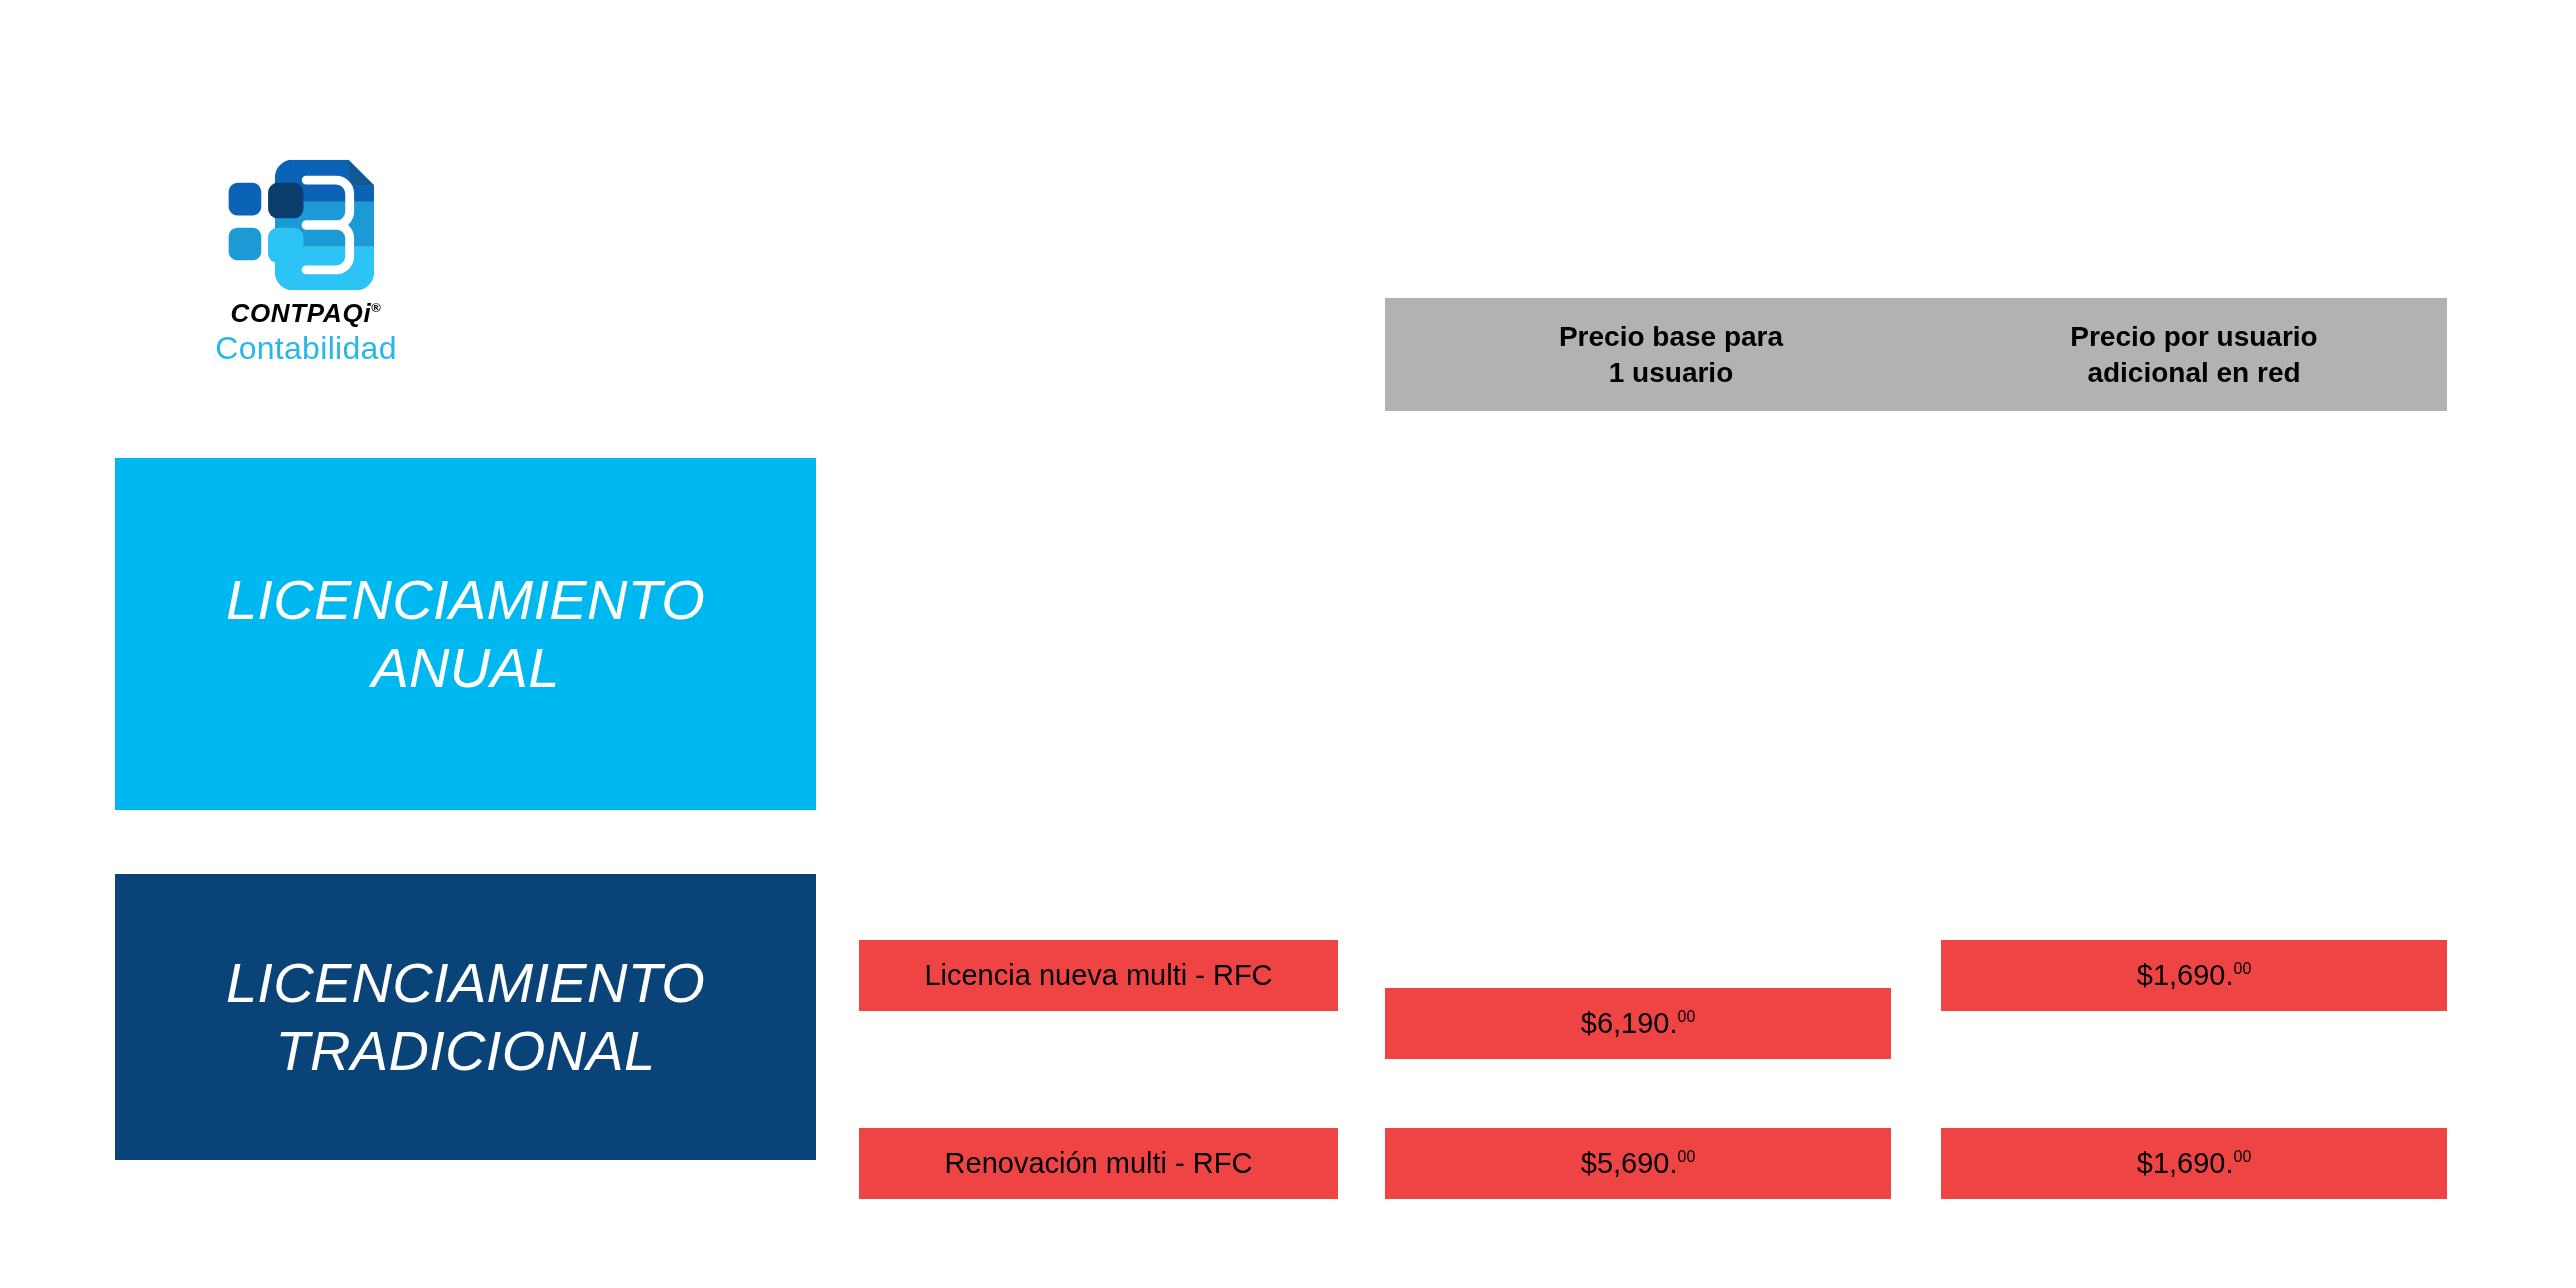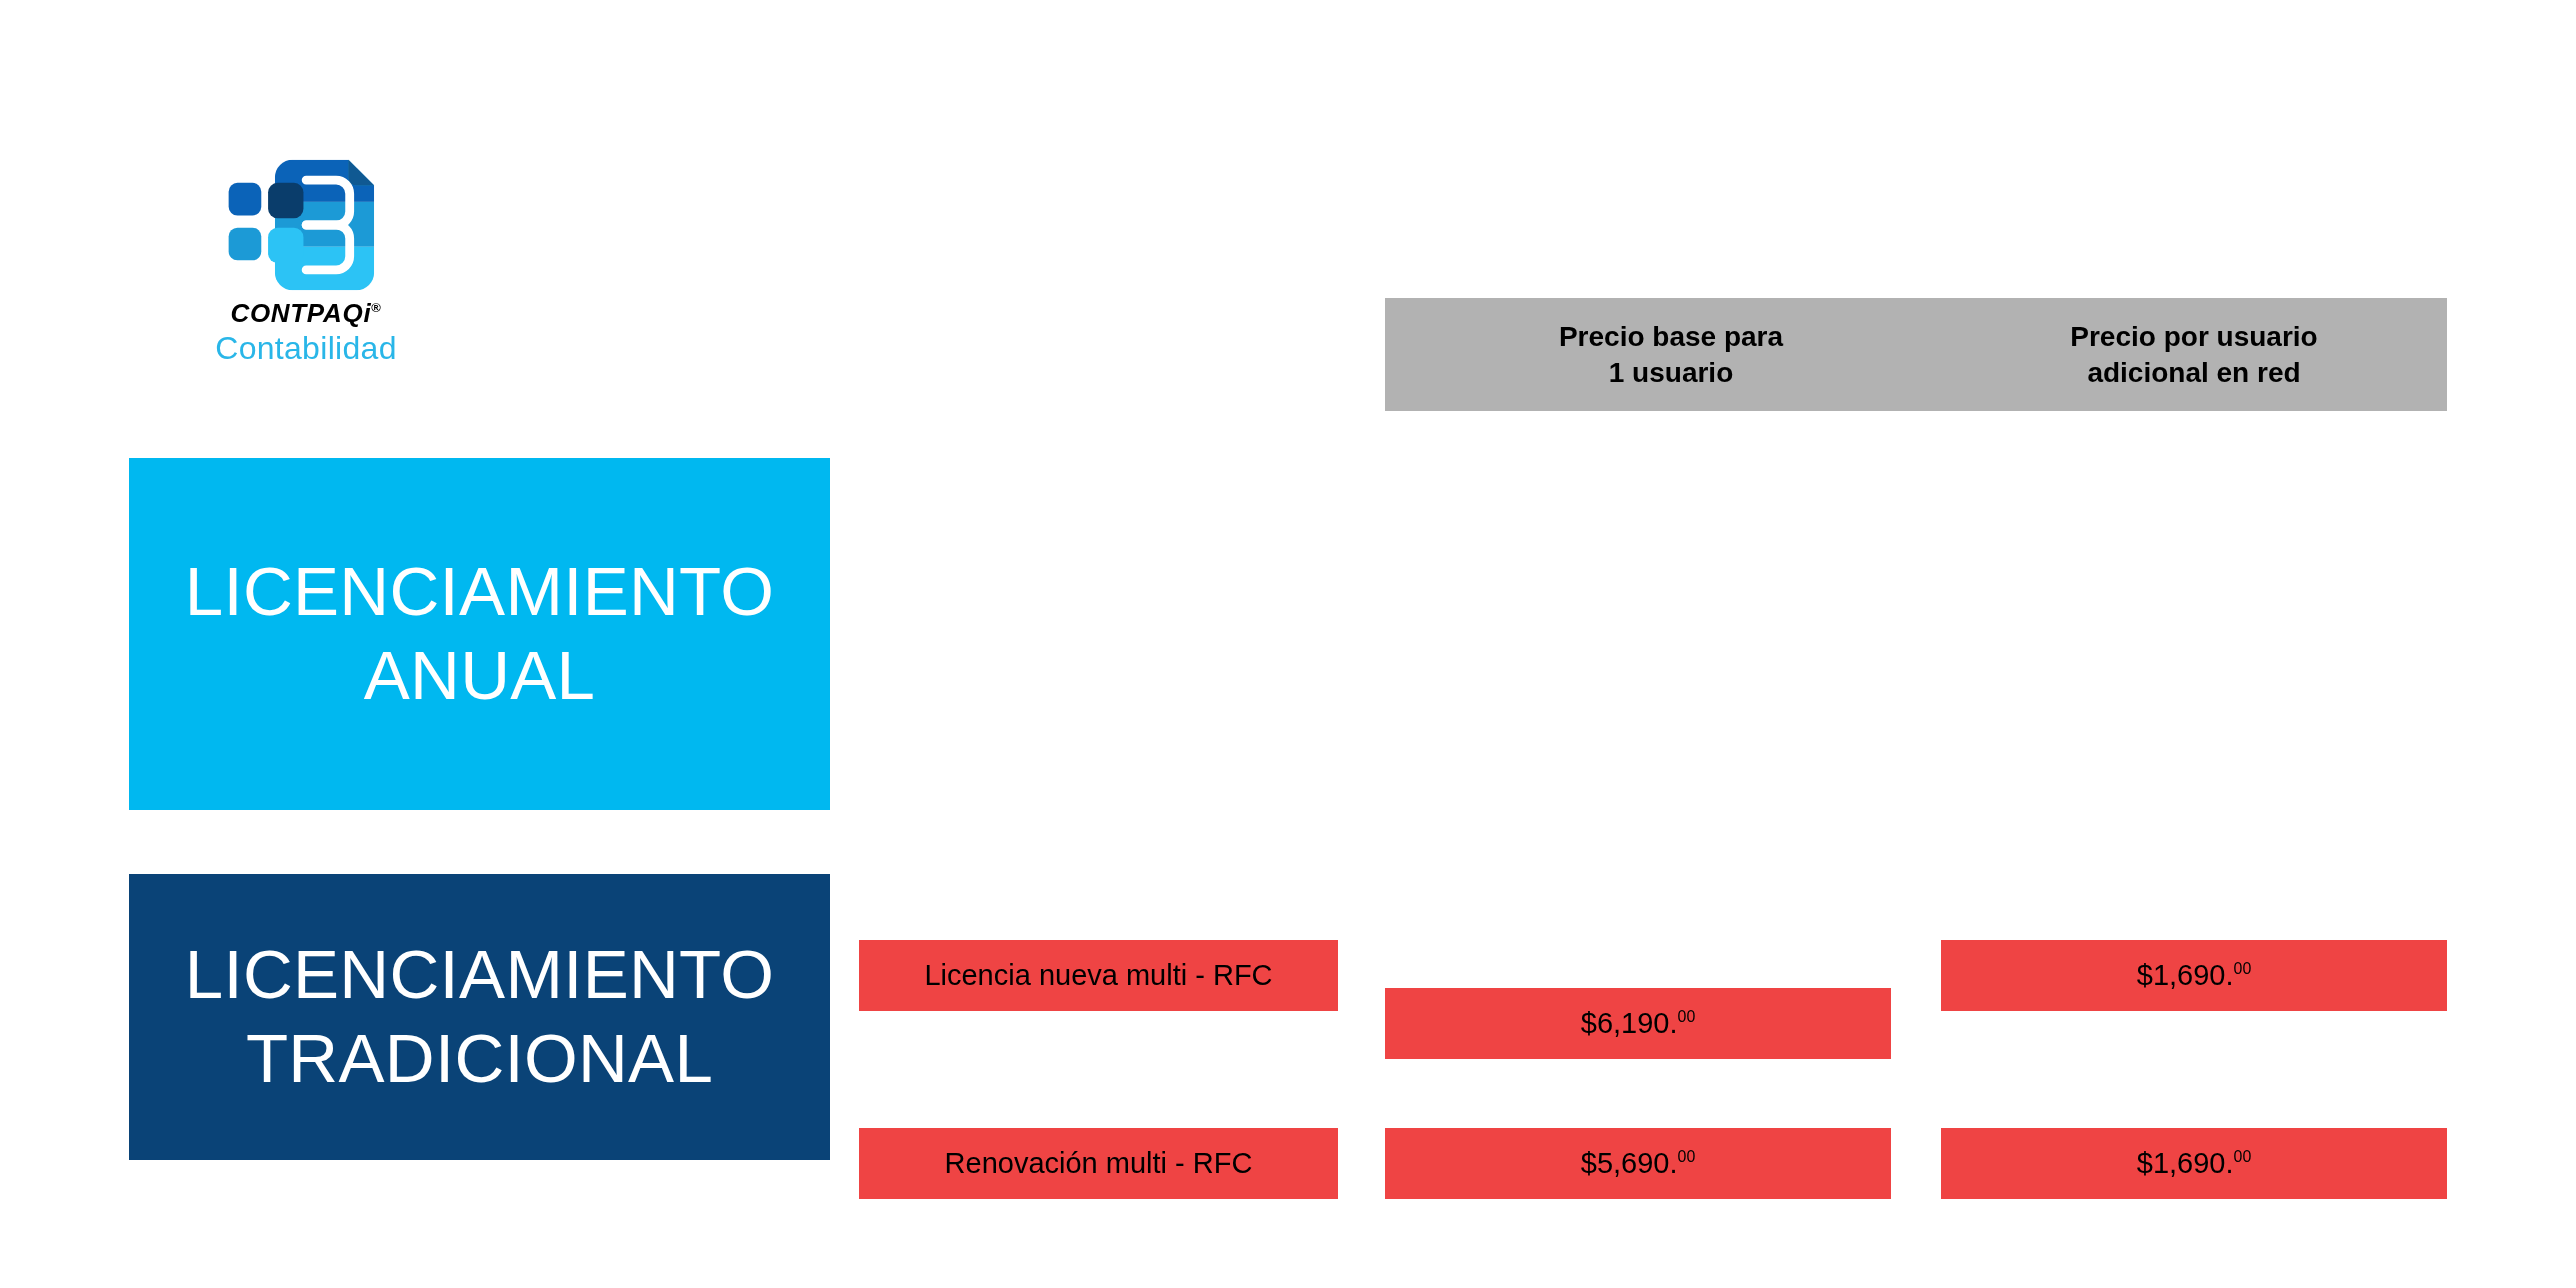--- a/index.html
+++ b/index.html
@@ -77,32 +77,33 @@
     align-items: center;
     justify-content: center;
     text-align: center;
   }
   #header-col-base   { left: 1385px; width: 572px; align-items: center; }
   #header-col-extra  { left: 1941px; width: 506px; }
 
   
   .section-banner {
     position: absolute;
-    left: 129px;
+    left: 115px;
     width: 701px;
     background: #00B8F0;
     color: #ffffff;
     display: flex;
     align-items: center;
     justify-content: center;
     text-align: center;
-    font-size: 69px;
+    font-size: 56px;
     font-weight: 300;
     line-height: 1.22;
     letter-spacing: 0.3px;
+    font-style: italic;
   }
   #banner-anual       { top: 458px;  height: 352px; background: #00B8F0; }
   #banner-tradicional { top: 874px; height: 286px; background: #0A4377; }
 
   
   .row { position: absolute; height: 53px; }
   .cell {
     position: absolute;
     height: 71px;
     background: #ef4444;

